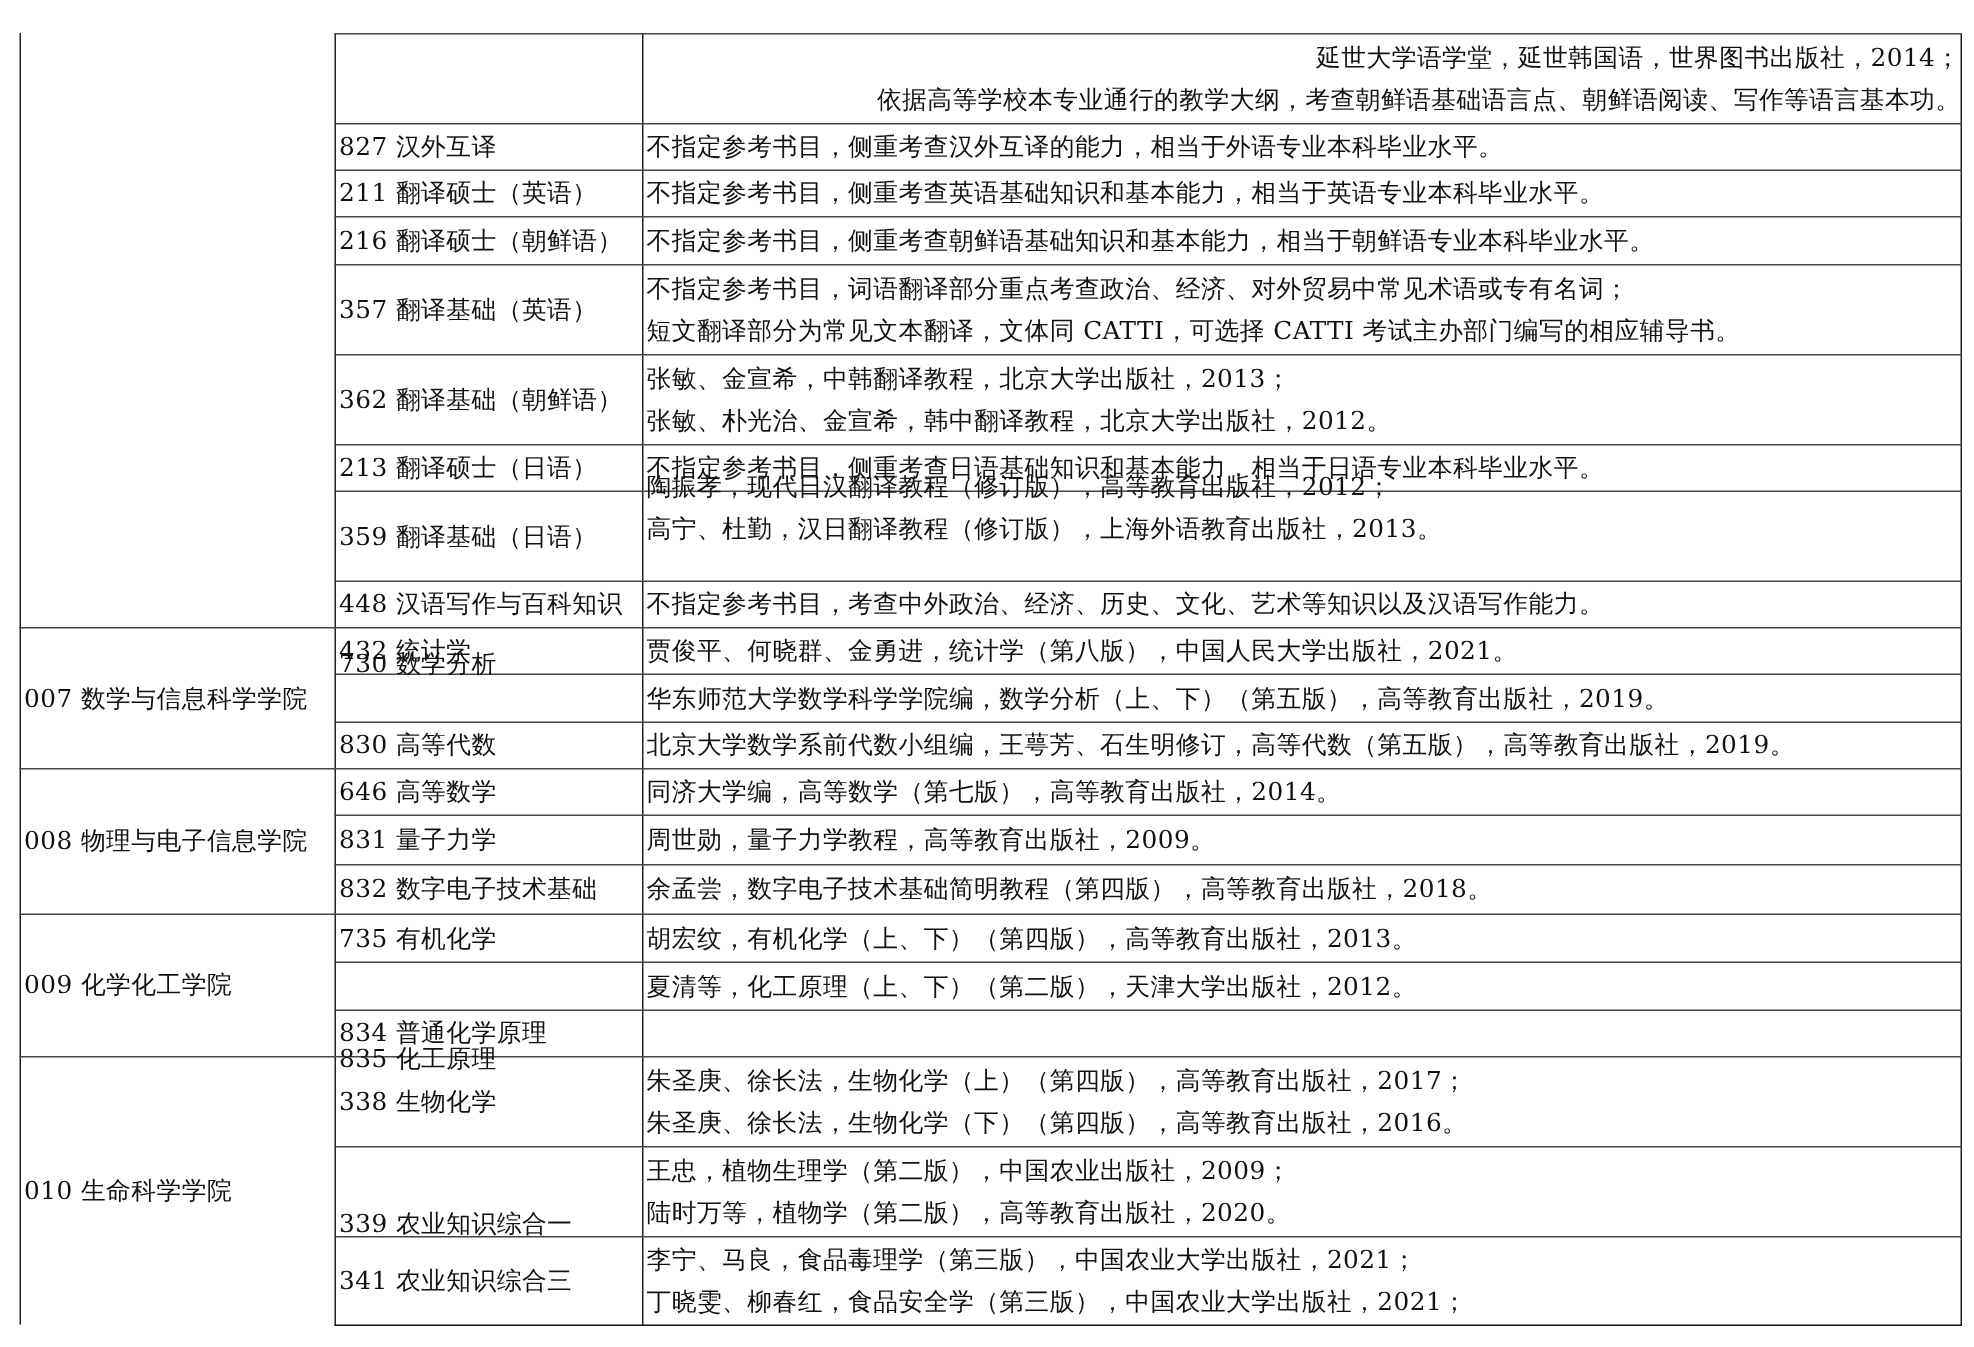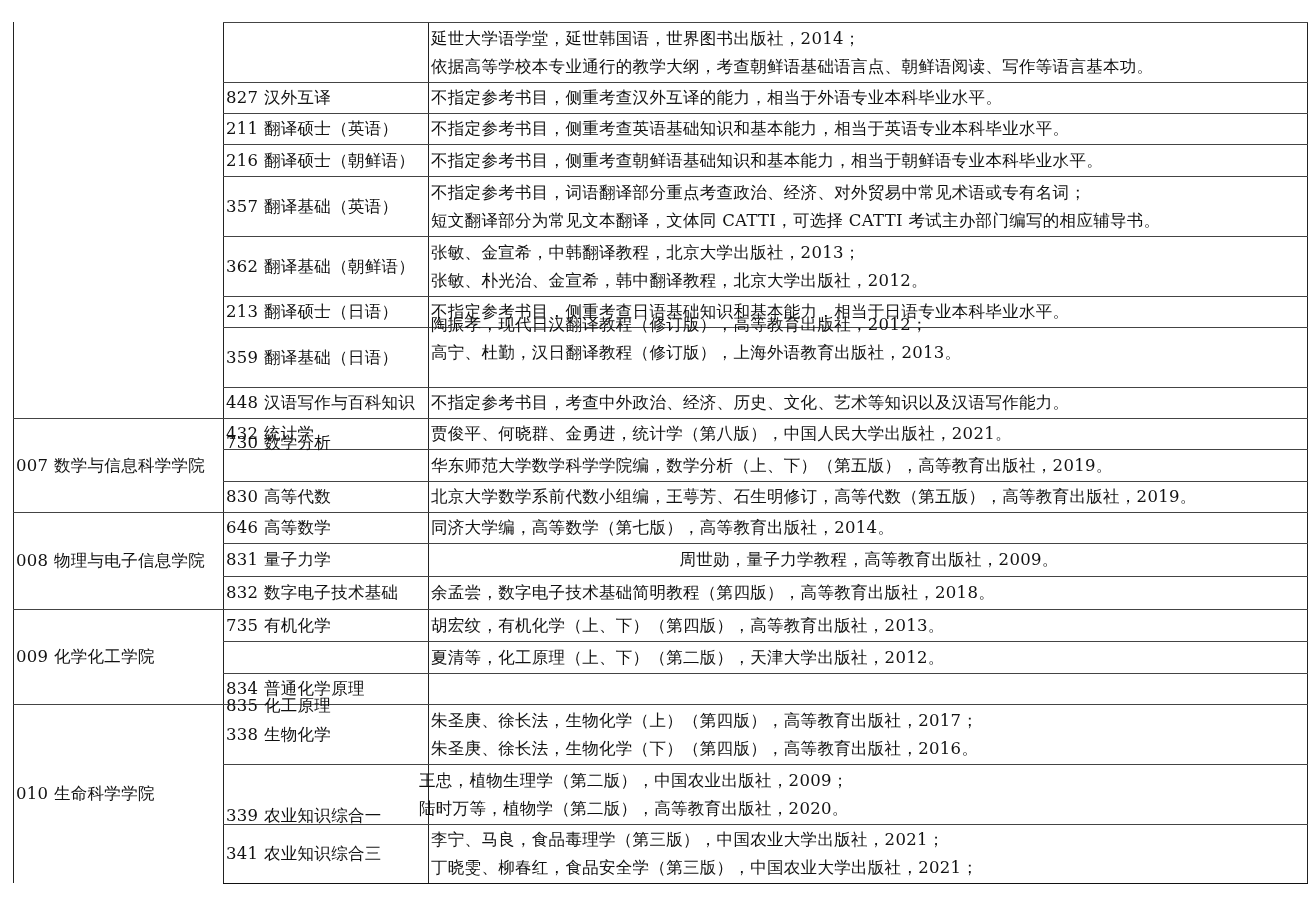--- a/index.html
+++ b/index.html
@@ -117,21 +117,21 @@
   <div class="cell" style="left:224px; top:705px; width:204px; height:59px;">
     <span>338 生物化学</span>
   </div>
   <div class="cell" style="left:224px; top:786px; width:204px; height:59px;">
     <span>339 农业知识综合一</span>
   </div>
   <div class="cell" style="left:224px; top:825px; width:204px; height:58px;">
     <span>341 农业知识综合三</span>
   </div>
 
-  <div class="cell" style="left:429px; top:23px; width:878px; height:59px;">
+  <div class="cell" style="left:429px; top:23px; width:878px; height:59px;align-items:flex-end;">
     <span>延世大学语学堂，延世韩国语，世界图书出版社，2014；</span>
     <span>依据高等学校本专业通行的教学大纲，考查朝鲜语基础语言点、朝鲜语阅读、写作等语言基本功。</span>
   </div>
   <div class="cell" style="left:429px; top:83px; width:878px; height:30px;">
     <span>不指定参考书目，侧重考查汉外互译的能力，相当于外语专业本科毕业水平。</span>
   </div>
   <div class="cell" style="left:429px; top:114px; width:878px; height:30px;">
     <span>不指定参考书目，侧重考查英语基础知识和基本能力，相当于英语专业本科毕业水平。</span>
   </div>
   <div class="cell" style="left:429px; top:145px; width:878px; height:31px;">
@@ -160,37 +160,37 @@
   </div>
   <div class="cell" style="left:429px; top:450px; width:878px; height:31px;">
     <span>华东师范大学数学科学学院编，数学分析（上、下）（第五版），高等教育出版社，2019。</span>
   </div>
   <div class="cell" style="left:429px; top:482px; width:878px; height:30px;">
     <span>北京大学数学系前代数小组编，王萼芳、石生明修订，高等代数（第五版），高等教育出版社，2019。</span>
   </div>
   <div class="cell" style="left:429px; top:513px; width:878px; height:30px;">
     <span>同济大学编，高等数学（第七版），高等教育出版社，2014。</span>
   </div>
-  <div class="cell" style="left:429px; top:544px; width:878px; height:32px;align-items:center;">
+  <div class="cell" style="left:429px; top:544px; width:878px; height:32px;">
     <span>周世勋，量子力学教程，高等教育出版社，2009。</span>
   </div>
   <div class="cell" style="left:429px; top:577px; width:878px; height:32px;">
     <span>余孟尝，数字电子技术基础简明教程（第四版），高等教育出版社，2018。</span>
   </div>
   <div class="cell" style="left:429px; top:610px; width:878px; height:31px;">
     <span>胡宏纹，有机化学（上、下）（第四版），高等教育出版社，2013。</span>
   </div>
   <div class="cell" style="left:429px; top:642px; width:878px; height:31px;">
     <span>夏清等，化工原理（上、下）（第二版），天津大学出版社，2012。</span>
   </div>
   <div class="cell" style="left:429px; top:705px; width:878px; height:59px;">
     <span>朱圣庚、徐长法，生物化学（上）（第四版），高等教育出版社，2017；</span>
     <span>朱圣庚、徐长法，生物化学（下）（第四版），高等教育出版社，2016。</span>
   </div>
-  <div class="cell" style="left:417px; top:765px; width:878px; height:59px;">
+  <div class="cell" style="left:429px; top:765px; width:878px; height:59px;">
     <span>王忠，植物生理学（第二版），中国农业出版社，2009；</span>
     <span>陆时万等，植物学（第二版），高等教育出版社，2020。</span>
   </div>
   <div class="cell" style="left:429px; top:825px; width:878px; height:58px;">
     <span>李宁、马良，食品毒理学（第三版），中国农业大学出版社，2021；</span>
     <span>丁晓雯、柳春红，食品安全学（第三版），中国农业大学出版社，2021；</span>
   </div>
 
 </div>
 

